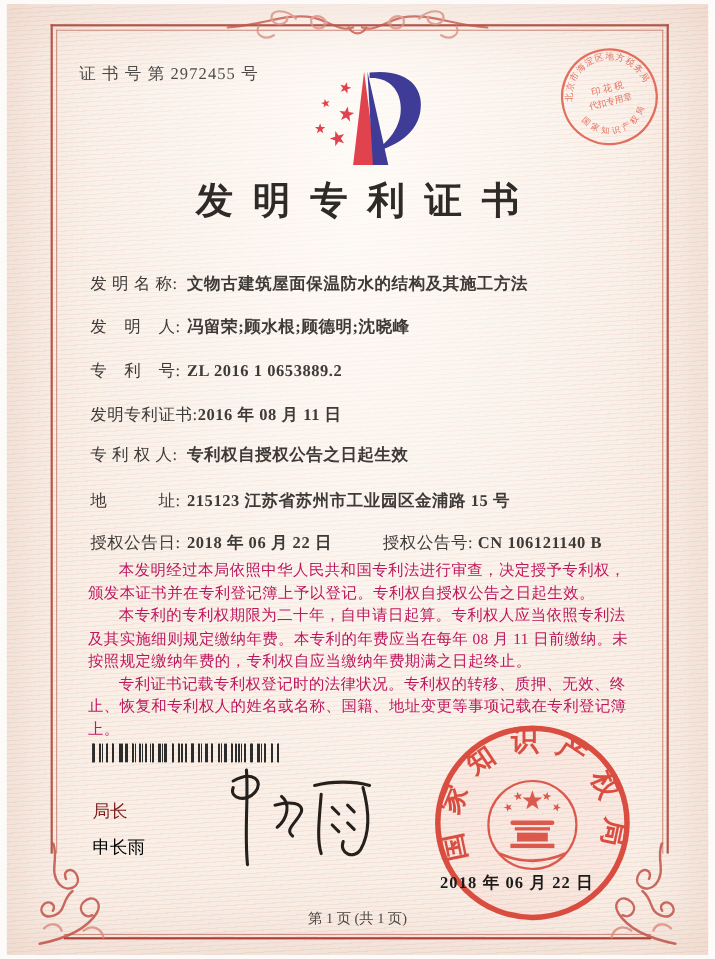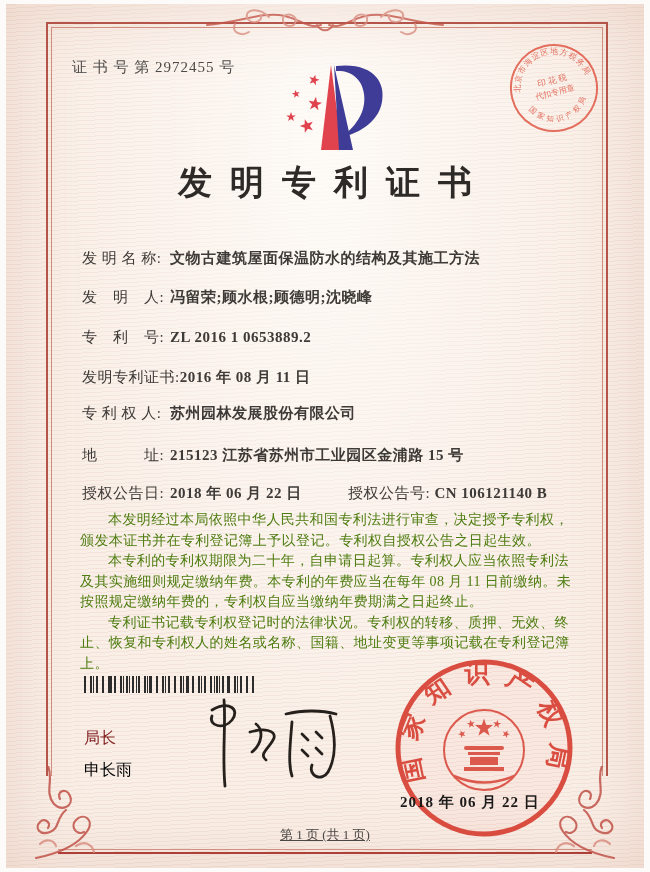--- a/index.html
+++ b/index.html
@@ -20,36 +20,36 @@
          border-top:1px solid #d08f80;border-bottom:2px solid #ad4038;}
   .ornament{position:absolute;pointer-events:none;}
   .cert-number{position:absolute;left:72px;top:58px;font-size:15px;letter-spacing:1px;color:#4d4a48;white-space:pre;text-align:right;}
   .title{position:absolute;left:0;right:0;top:160px;text-align:center;font-size:34px;font-weight:600;
          letter-spacing:18px;text-indent:18px;color:#2d2a28;font-family:Liberation Mono, monospace;}
   .row{position:absolute;left:82px;width:525px;font-size:15px;color:#3e3a37;letter-spacing:.5px;}
   .lbl{display:inline-block;min-width:88px;white-space:pre;}
   .val{white-space:pre;font-weight:bold;}
   .pair2{position:absolute;left:266px;top:0;white-space:nowrap;}
   .paragraphs{position:absolute;left:80px;top:510px;width:500px;font-size:14px;line-height:20.5px;
-         color:#4d7c0f;letter-spacing:.4px;}
+         color:#be185d;letter-spacing:.4px;}
   .paragraphs p{margin:0;text-indent:2em;}
   .barcode{position:absolute;left:84px;top:676px;width:170px;height:17px;
          background-image:
            repeating-linear-gradient(90deg,#2c2c2c 0 2px,transparent 2px 6px),
            repeating-linear-gradient(90deg,#2c2c2c 0 1px,transparent 1px 9px),
            repeating-linear-gradient(90deg,#2c2c2c 0 1px,transparent 1px 13px);}
   .signer-title{position:absolute;left:84px;top:728px;font-size:16px;color:#7f1d1d;}
   .signer-name{position:absolute;left:84px;top:760px;font-size:16px;color:#000000;}
   .signature{position:absolute;left:190px;top:690px;width:165px;height:108px;}
   .seal{position:absolute;left:392px;top:656px;width:184px;height:184px;opacity:.88;}
   .seal-date{position:absolute;left:400px;top:793px;font-size:15px;font-weight:700;color:#1d1b1a;
          letter-spacing:1px;white-space:pre;z-index:5;}
   .tax-stamp{position:absolute;left:508px;top:42px;width:92px;height:92px;opacity:.82;
          transform:rotate(-14deg);}
-  .footer{position:absolute;left:0;right:0;top:826px;text-align:center;font-size:13px;color:#4c4744;text-decoration:underline;}
+  .footer{position:absolute;left:0;right:0;top:826px;text-align:center;font-size:13px;color:#4c4744;}
   .logo{position:absolute;left:280px;top:60px;width:110px;height:96px;}
 </style>
 </head>
 <body>
 
 <div class="photo">
   <div class="paper"></div>
 
   <div class="frame">
     <div class="frame-inner"></div>
@@ -135,21 +135,21 @@
   <div class="row" style="top:288px">
     <span class="lbl">发　明　人:</span><span class="val">冯留荣;顾水根;顾德明;沈晓峰</span>
   </div>
   <div class="row" style="top:328px">
     <span class="lbl">专　利　号:</span><span class="val">ZL 2016 1 0653889.2</span>
   </div>
   <div class="row" style="top:368px">
     <span class="lbl">发明专利证书:</span><span class="val">2016 年 08 月 11 日</span>
   </div>
   <div class="row" style="top:404px">
-    <span class="lbl">专 利 权 人:</span><span class="val">苏州园林发展股份有限公司</span>
+    <span class="lbl">专 利 权 人:</span><span class="val">专利权自授权公告之日起生效</span>
   </div>
   <div class="row" style="top:446px">
     <span class="lbl">地　　　址:</span><span class="val">215123 江苏省苏州市工业园区金浦路 15 号</span>
   </div>
   <div class="row" style="top:484px">
     <span class="lbl">授权公告日:</span><span class="val">2018 年 06 月 22 日</span>
     <span class="pair2">
       <span class="lbl" style="min-width:0">授权公告号:</span> <span class="val">CN 106121140 B</span>
     </span>
   </div>

